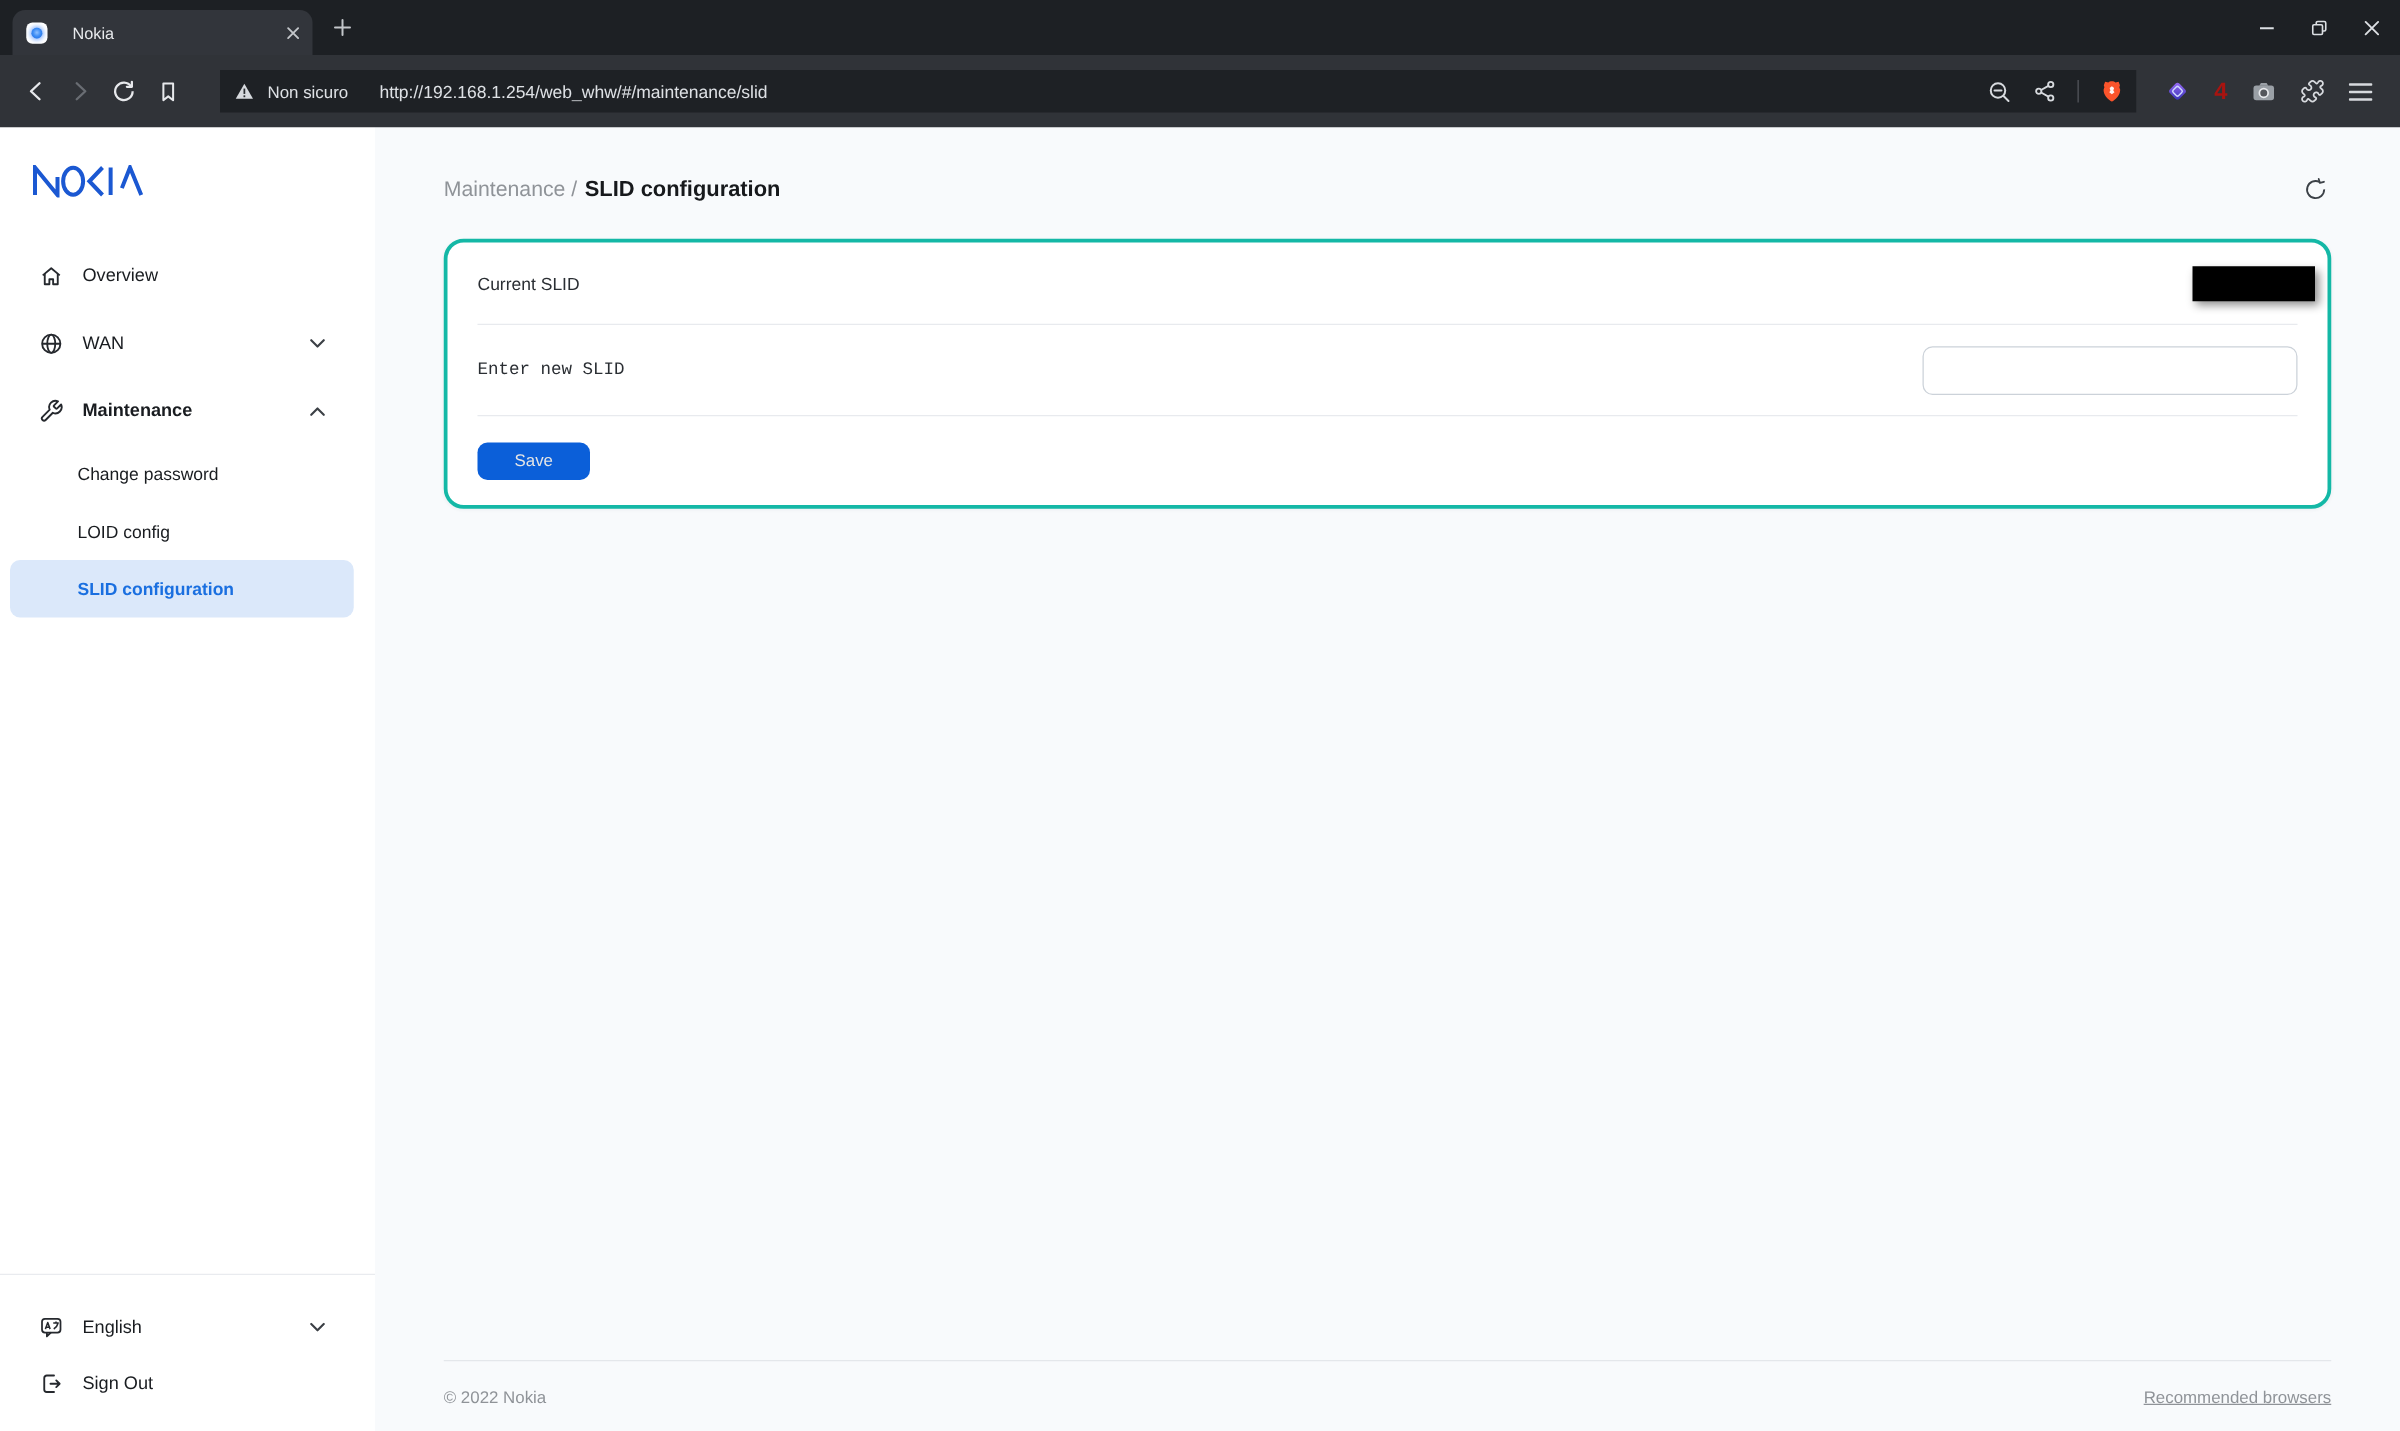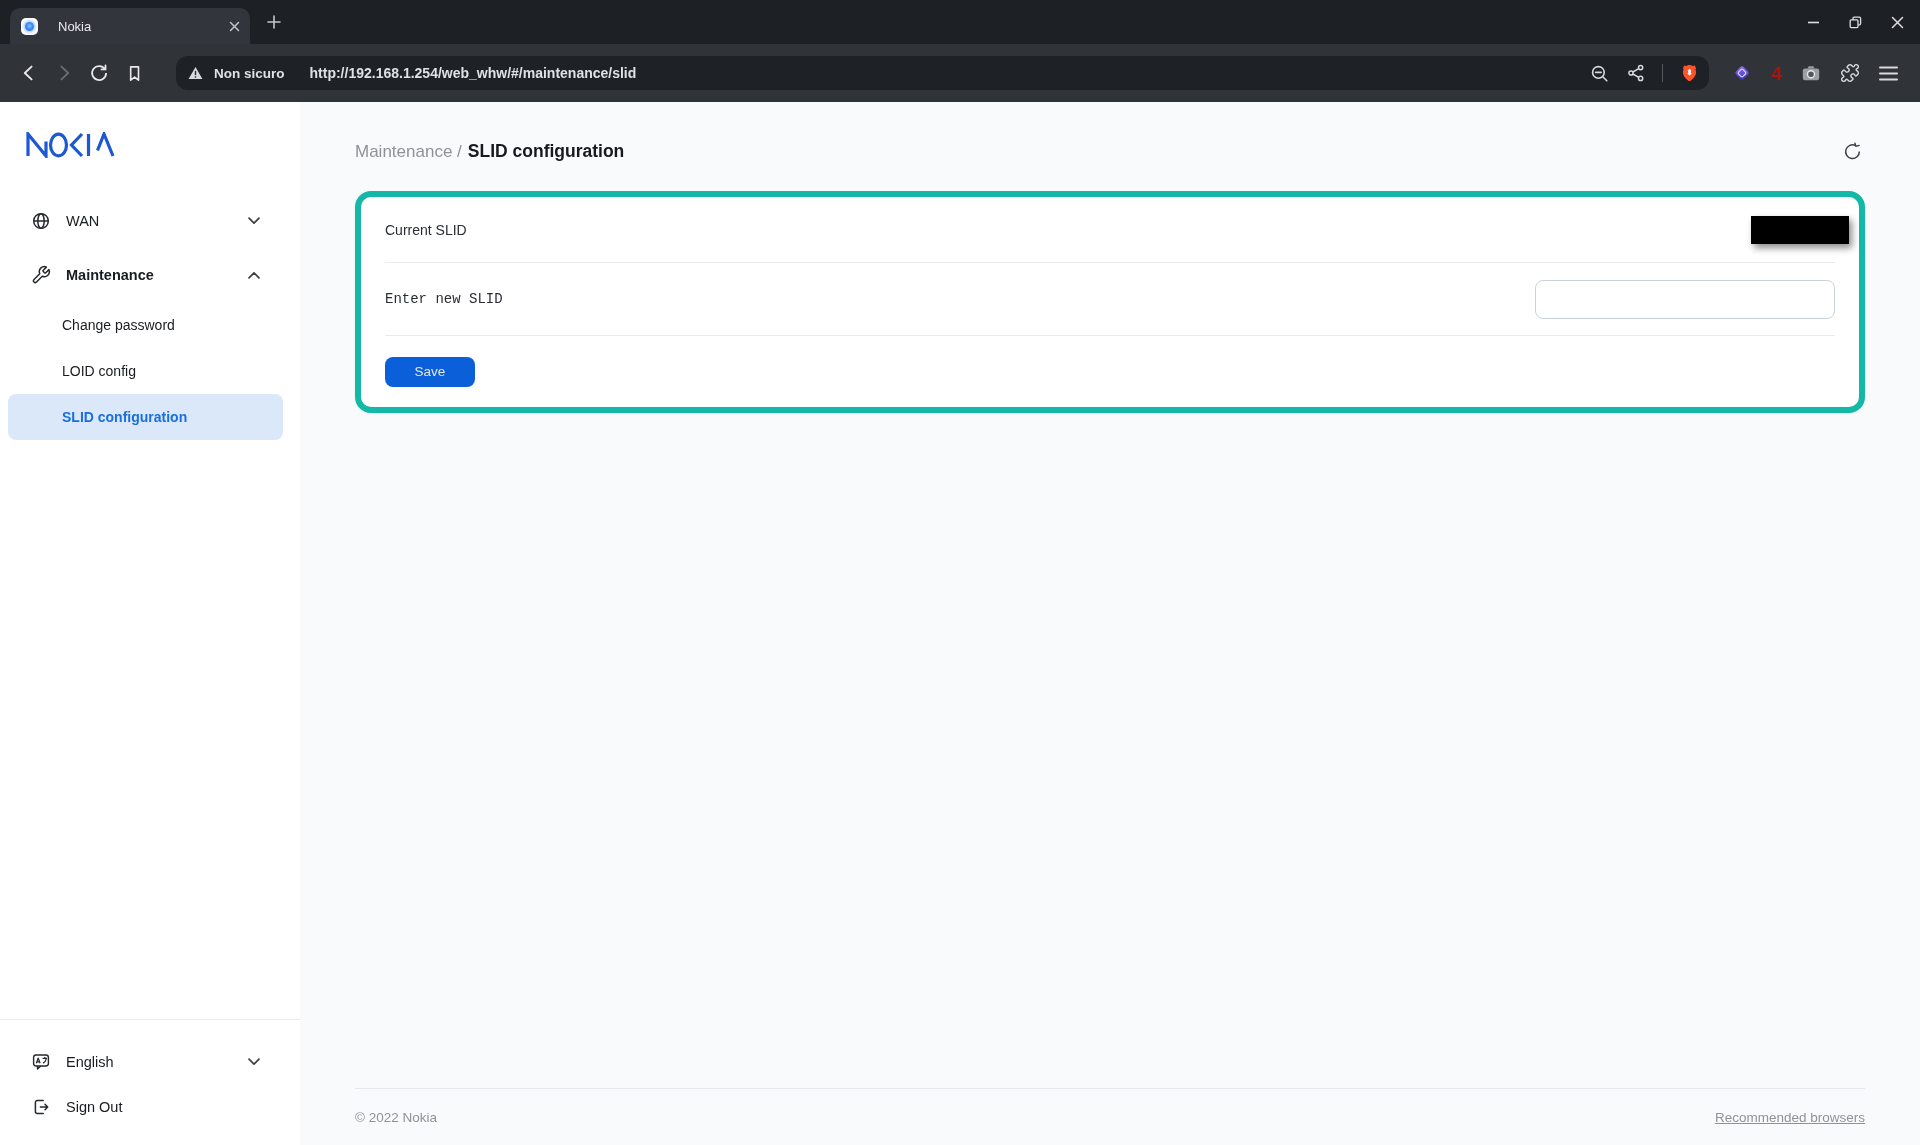--- a/index.html
+++ b/index.html
@@ -16,22 +16,22 @@
   .fav-dot { width:9px; height:9px; border-radius:50%;
     background:radial-gradient(circle at 50% 45%, #8ec0ff 0%, #3d8df5 45%, #1464e0 100%);
     box-shadow:0 0 3px 1.5px rgba(90,150,255,.55); }
   .tab-title { color:#e8eaed; font-size:13px; flex:1; white-space:nowrap; overflow:hidden; }
   .icon-btn { display:flex; align-items:center; justify-content:center; cursor:pointer; background:none; border:none; }
   .newtab { margin-left:17px; }
   .win-controls { margin-left:auto; display:flex; gap:29px; padding-right:16px; align-items:center; }
 
   .toolbar { height:58px; background:#303338; display:flex; align-items:center; padding:0 14px; gap:5px; }
   .tbtn { width:30px; height:30px; border-radius:50%; }
-  .urlbar { flex:1; height:34px; background:#1e2125; border-radius:12px; margin:0 12px 0 22px;
-    display:flex; align-items:center; padding:0 6px 0 12px; gap:9px; min-width:0; cursor:text;font-weight:bold; }
+  .urlbar { flex:1; height:34px; background:#1e2125; border-radius:0; margin:0 12px 0 22px;
+    display:flex; align-items:center; padding:0 6px 0 12px; gap:9px; min-width:0; cursor:text; }
   .security-label { color:#dee1e5; font-size:13.5px; margin:0 16px 0 2px; white-space:nowrap; }
   .url-text { flex:1; font-size:14px; color:#dee1e5; white-space:nowrap; overflow:hidden; }
   .ubtn { width:28px; height:28px; border-radius:50%; flex-shrink:0; }
   .udivider { width:1px; height:18px; background:#54575d; margin:0 3px; flex-shrink:0; }
   .ext-area { display:flex; align-items:center; gap:19px; padding:0 8px 0 6px; }
   .badge-4 { color:#a81410; font-weight:800; font-size:19px; line-height:1; }
 
   
   .app { display:flex; height:1043px; }
   .sidebar { width:300px; background:#fff; display:flex; flex-direction:column; flex-shrink:0; }
@@ -47,21 +47,21 @@
   .side-bottom { margin-top:auto; border-top:1px solid #e9ebef; padding:19px 0 16px; }
   .side-bottom .nav-item { height:45px; }
 
   .main { flex:1; background:var(--page-bg,#f8fafc); display:flex; flex-direction:column; padding:0 55px; min-width:0; }
   .page-header { margin-top:36px; display:flex; align-items:center; justify-content:space-between; }
   .crumb { font-size:17px; color:#8f9398; }
   .crumb .crumb-page { color:#17191c; font-weight:700; margin-left:6px; font-size:17.5px; }
   .refresh-btn { width:26px; height:26px; }
 
   .card { margin-top:27px; background:#fff; border-radius:16px; padding:0 24px;
-    border:6px solid #14b8a6; box-shadow:0 1px 3px rgba(20,30,50,.05); }
+    border:3px solid #14b8a6; box-shadow:0 1px 3px rgba(20,30,50,.05); }
   .form-row { display:flex; align-items:center; justify-content:space-between; border-bottom:1px solid #e8eaee; }
   .r1 { height:66px; } .r2 { height:73px;font-family:Liberation Mono, monospace; } .r3 { height:87px; }
   .r4 { height:71px; border-bottom:none; justify-content:flex-start; }
   .flabel { font-size:14px; color:#2a2e33; }
   .hint { font-size:13.5px; color:#7e838a; margin-top:9px; }
   .redacted { width:98px; height:28px; background:#000; box-shadow:3px 4px 7px rgba(0,0,0,.45); margin-right:-14px; }
   .text-input { width:300px; height:39px; border:1px solid #ccd2d9; border-radius:8px; background:#fff;
     padding:0 12px; font-size:14px; font-family:inherit; color:#2a2e33; }
   .select-wrap { position:relative; width:300px; }
   .select-wrap select { width:100%; height:39px; appearance:none; -webkit-appearance:none; -moz-appearance:none;
@@ -218,20 +218,27 @@
       <svg width="97" height="26" viewBox="0 0 91 26" fill="none" stroke="#1b58d2" stroke-width="3.2">
         <path d="M3 24V2l18 22V9.5"></path>
         <ellipse cx="33.5" cy="13" rx="8" ry="10.8"></ellipse>
         <path d="M57 2 46.5 13 57 24"></path>
         <path d="M63.5 2v22"></path>
         <path d="M72.5 18.5 79 2l9 22"></path>
       </svg>
     </div>
 
     <nav class="nav">
+      <div class="nav-item">
+        <svg width="20" height="20" viewBox="0 0 20 20" fill="none" stroke="#26292e" stroke-width="1.5" stroke-linejoin="round">
+          <path d="M3.2 9.3 10 3.6l6.8 5.7"></path>
+            <path d="M4.8 8.2v8.2h3.7v-4h3v4h3.7V8.2"></path>
+        </svg>
+        <span class="lbl">Overview</span>
+      </div>
 
       <div class="nav-item">
         <svg width="20" height="20" viewBox="0 0 20 20" fill="none" stroke="#26292e" stroke-width="1.5">
           <circle cx="10" cy="10" r="7.3"></circle>
             <ellipse cx="10" cy="10" rx="3.2" ry="7.3"></ellipse>
             <path d="M2.7 10h14.6"></path>
         </svg>
         <span class="lbl">WAN</span>
         <svg width="12" height="8" viewBox="0 0 12 8" fill="none" stroke="#3c4046" stroke-width="1.7" stroke-linecap="round" stroke-linejoin="round">
             <path d="m1 1.2 5 5 5-5"></path>

